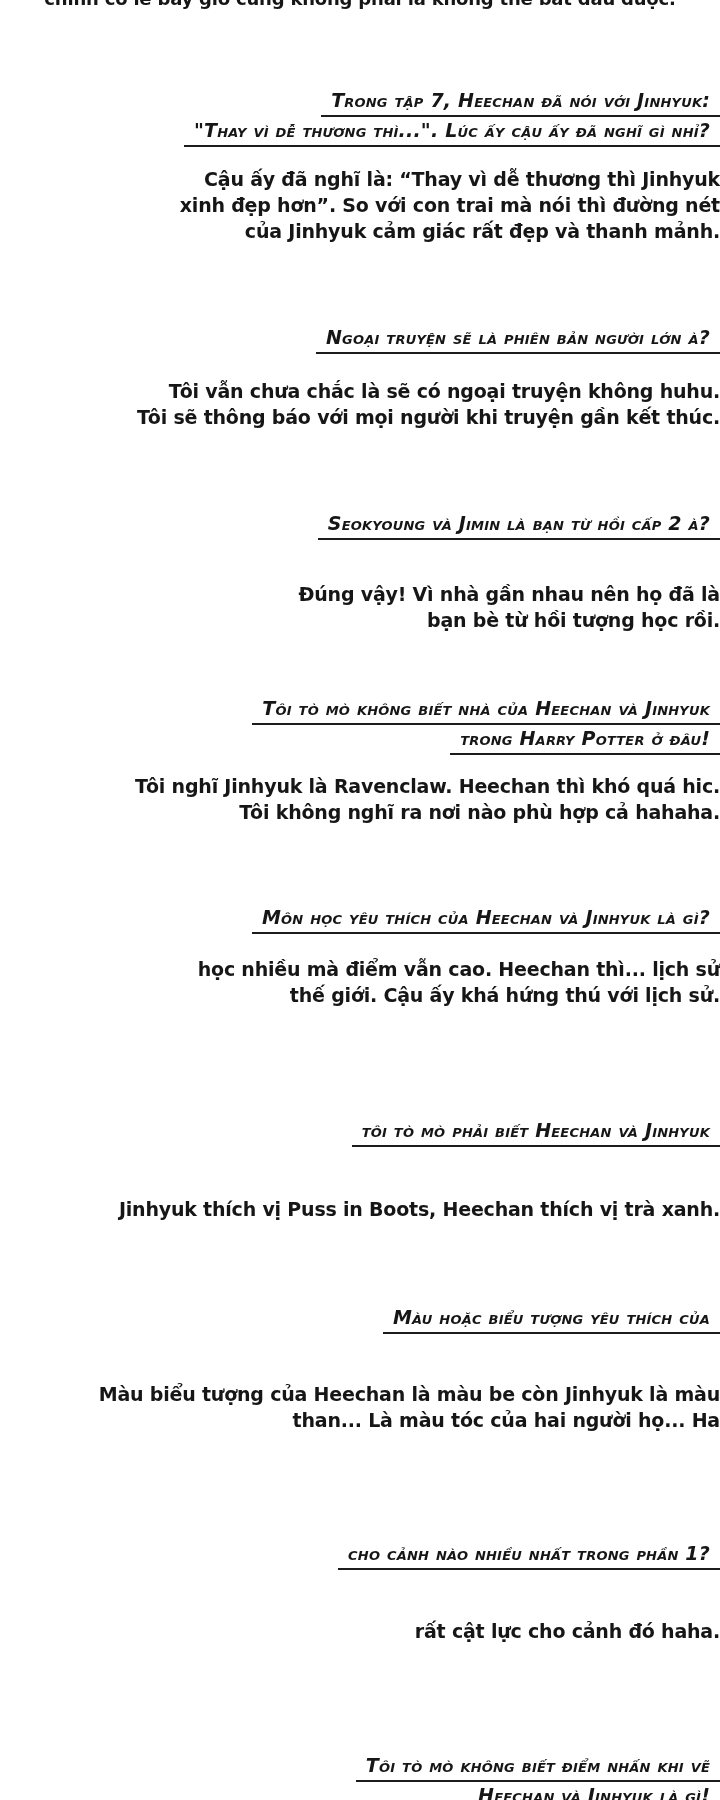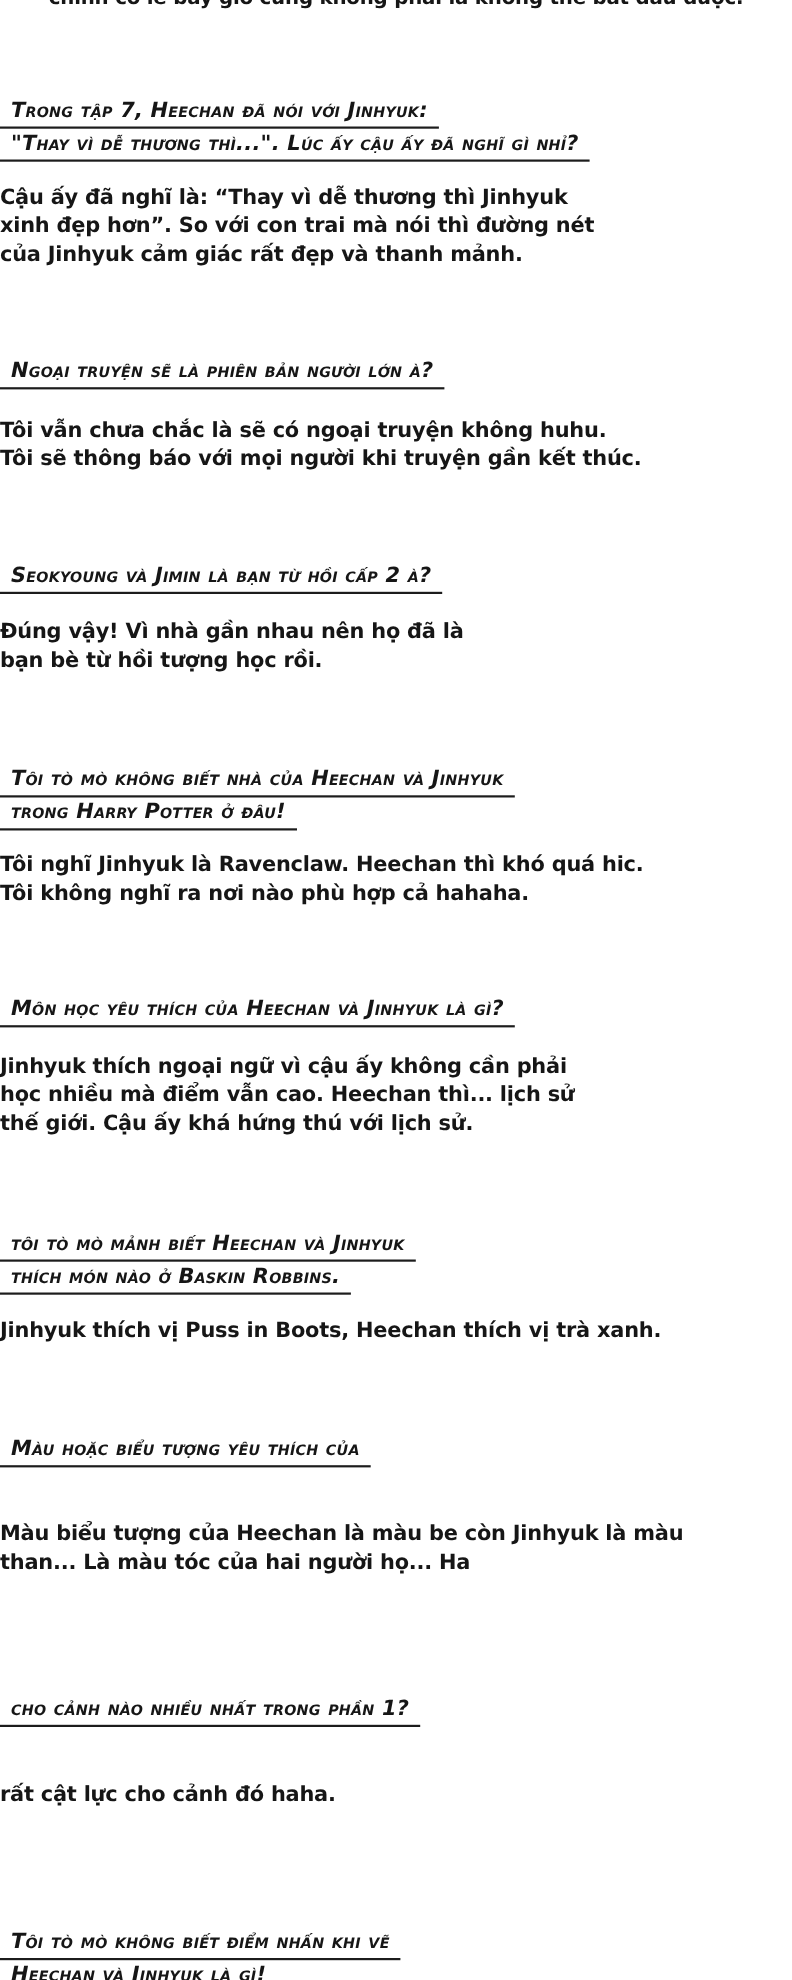--- a/index.html
+++ b/index.html
@@ -6,21 +6,21 @@
   body {
     width: 720px; height: 1800px;
     background: #ffffff;
     position: relative;
     overflow: hidden;
     font-family: "DejaVu Sans", "Liberation Sans", sans-serif;
   }
   .block {
     position: absolute;
     left: 0; width: 720px;
-    text-align: left;
+    text-align: right;
     color: #161616;
   }
   
   .q-row {
     height: 30px;
     font-style: italic;
     font-variant: small-caps;
     font-weight: 700;
     font-size: 19px;
     line-height: 30px;
@@ -73,46 +73,44 @@
   <div class="q-row"><span>Ngoại truyện sẽ là phiên bản người lớn à?</span></div>
 </div>
 <div class="block" style="top:378px">
   <div class="a-row">Tôi vẫn chưa chắc là sẽ có ngoại truyện không huhu.</div>
   <div class="a-row">Tôi sẽ thông báo với mọi người khi truyện gần kết thúc.</div>
 </div>
 
 <div class="block" style="top:508px">
   <div class="q-row"><span>Seokyoung và Jimin là bạn từ hồi cấp 2 à?</span></div>
 </div>
-<div class="block" style="top:561px">
+<div class="block" style="top:581px">
   <div class="a-row">Đúng vậy! Vì nhà gần nhau nên họ đã là</div>
   <div class="a-row">bạn bè từ hồi tượng học rồi.</div>
 </div>
 
 <div class="block" style="top:693px">
   <div class="q-row"><span>Tôi tò mò không biết nhà của Heechan và Jinhyuk</span></div>
   <div class="q-row"><span>trong Harry Potter ở đâu!</span></div>
 </div>
 <div class="block" style="top:773px">
   <div class="a-row">Tôi nghĩ Jinhyuk là Ravenclaw. Heechan thì khó quá hic.</div>
   <div class="a-row">Tôi không nghĩ ra nơi nào phù hợp cả hahaha.</div>
 </div>
 
 <div class="block" style="top:902px">
   <div class="q-row"><span>Môn học yêu thích của Heechan và Jinhyuk là gì?</span></div>
 </div>
 <div class="block" style="top:956px">
-  <div class="a-row">Jinhyuk thích ngoại ngữ vì cậu ấy không cần phải</div>
   <div class="a-row">học nhiều mà điểm vẫn cao. Heechan thì... lịch sử</div>
   <div class="a-row">thế giới. Cậu ấy khá hứng thú với lịch sử.</div>
 </div>
 
 <div class="block" style="top:1115px">
-  <div class="q-row"><span>tôi tò mò mảnh biết Heechan và Jinhyuk</span></div>
-  <div class="q-row"><span>thích món nào ở Baskin Robbins.</span></div>
+  <div class="q-row"><span>tôi tò mò phải biết Heechan và Jinhyuk</span></div>
 </div>
 <div class="block" style="top:1196px">
   <div class="a-row">Jinhyuk thích vị Puss in Boots, Heechan thích vị trà xanh.</div>
 </div>
 
 <div class="block" style="top:1302px">
   <div class="q-row"><span>Màu hoặc biểu tượng yêu thích của</span></div>
 </div>
 <div class="block" style="top:1381px">
   <div class="a-row">Màu biểu tượng của Heechan là màu be còn Jinhyuk là màu</div>

